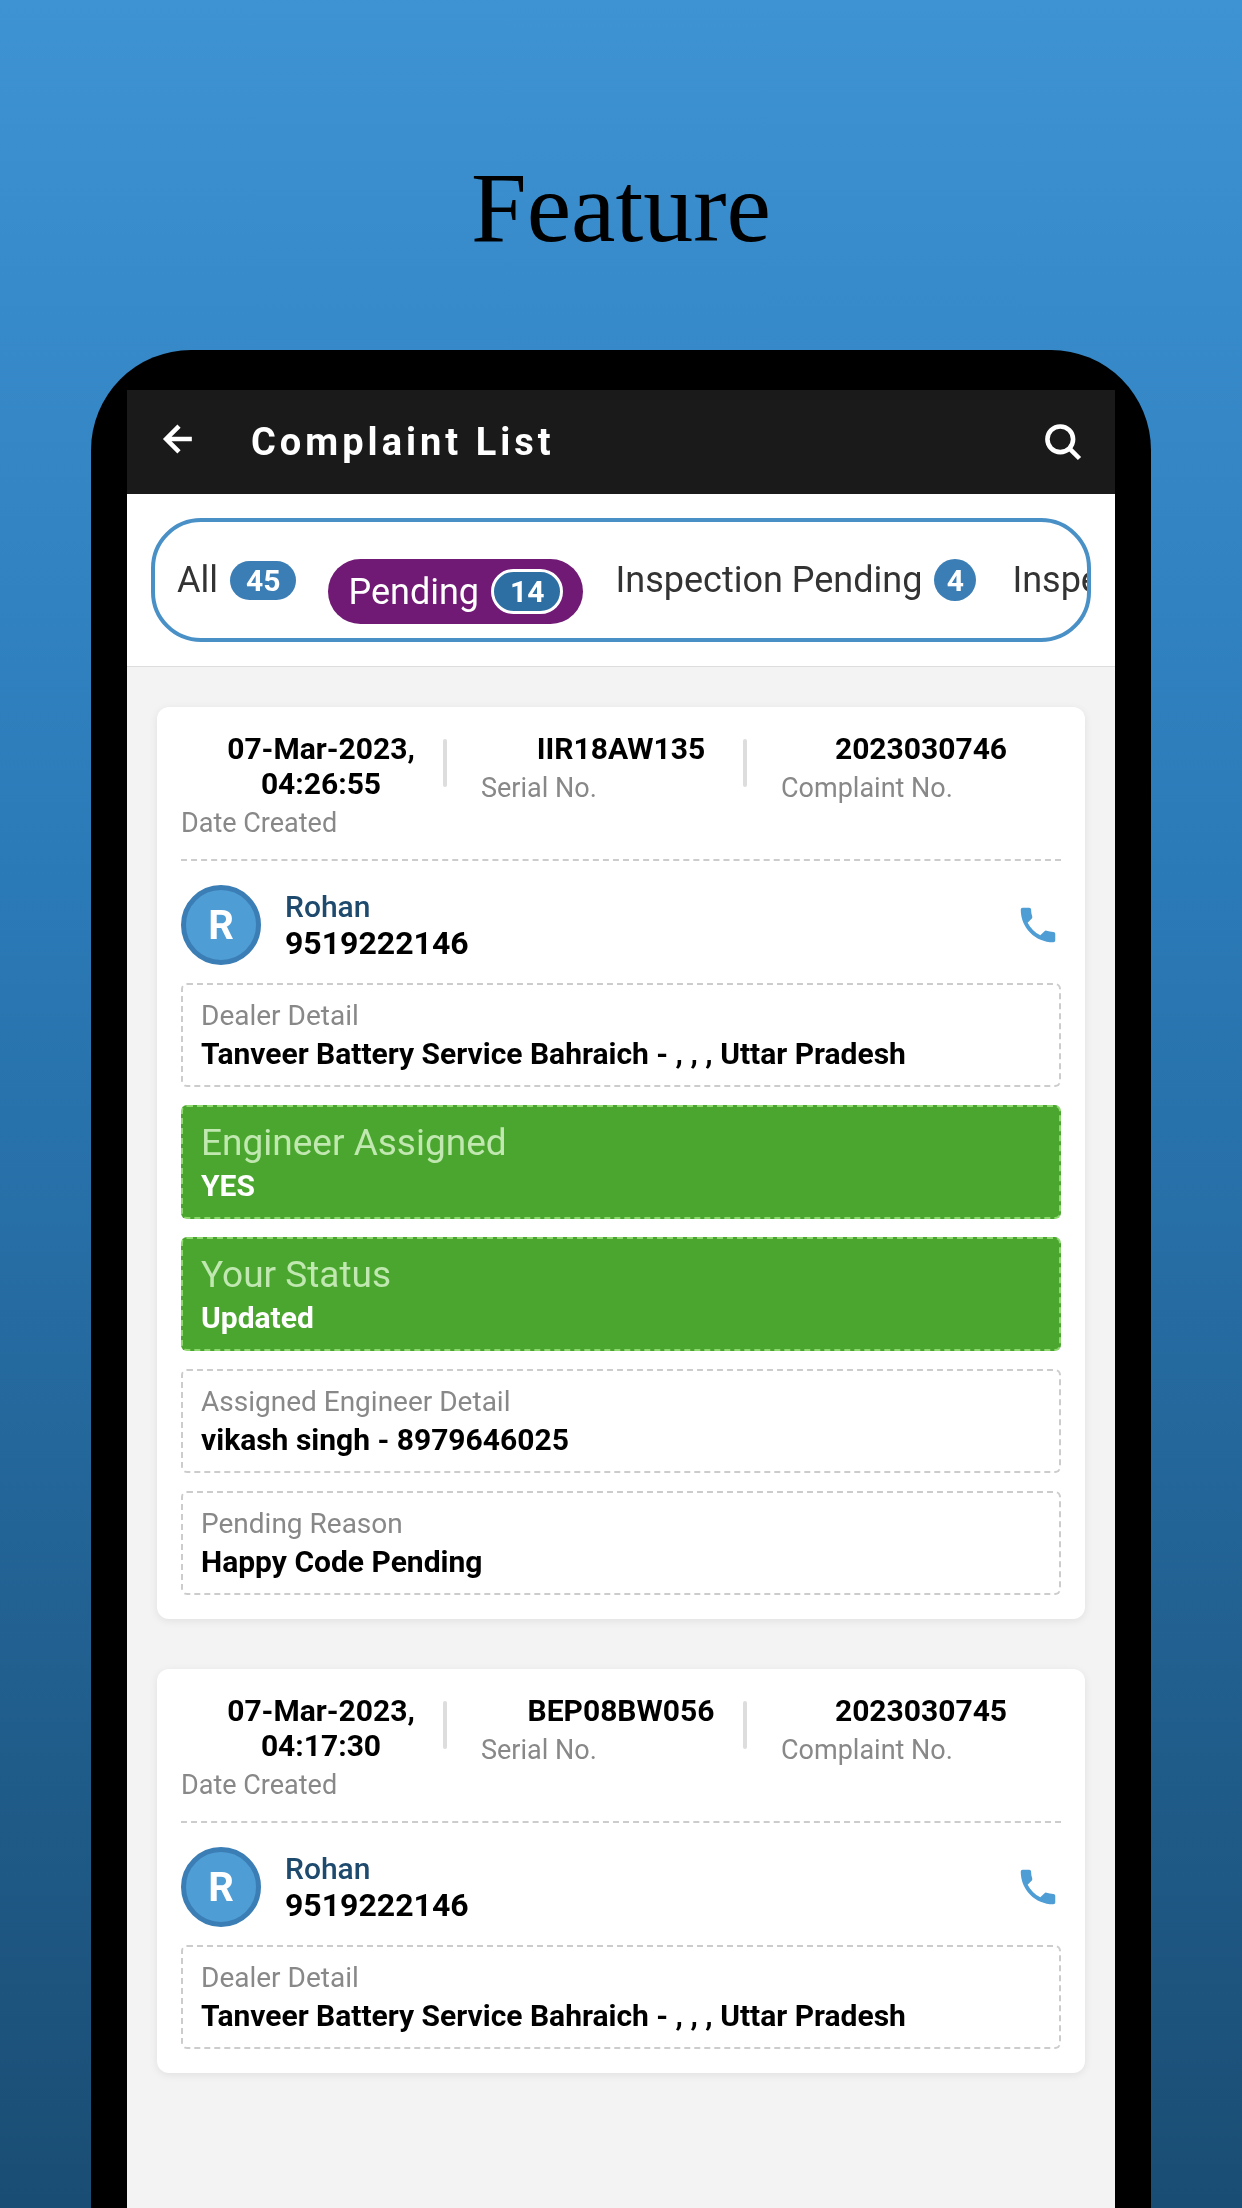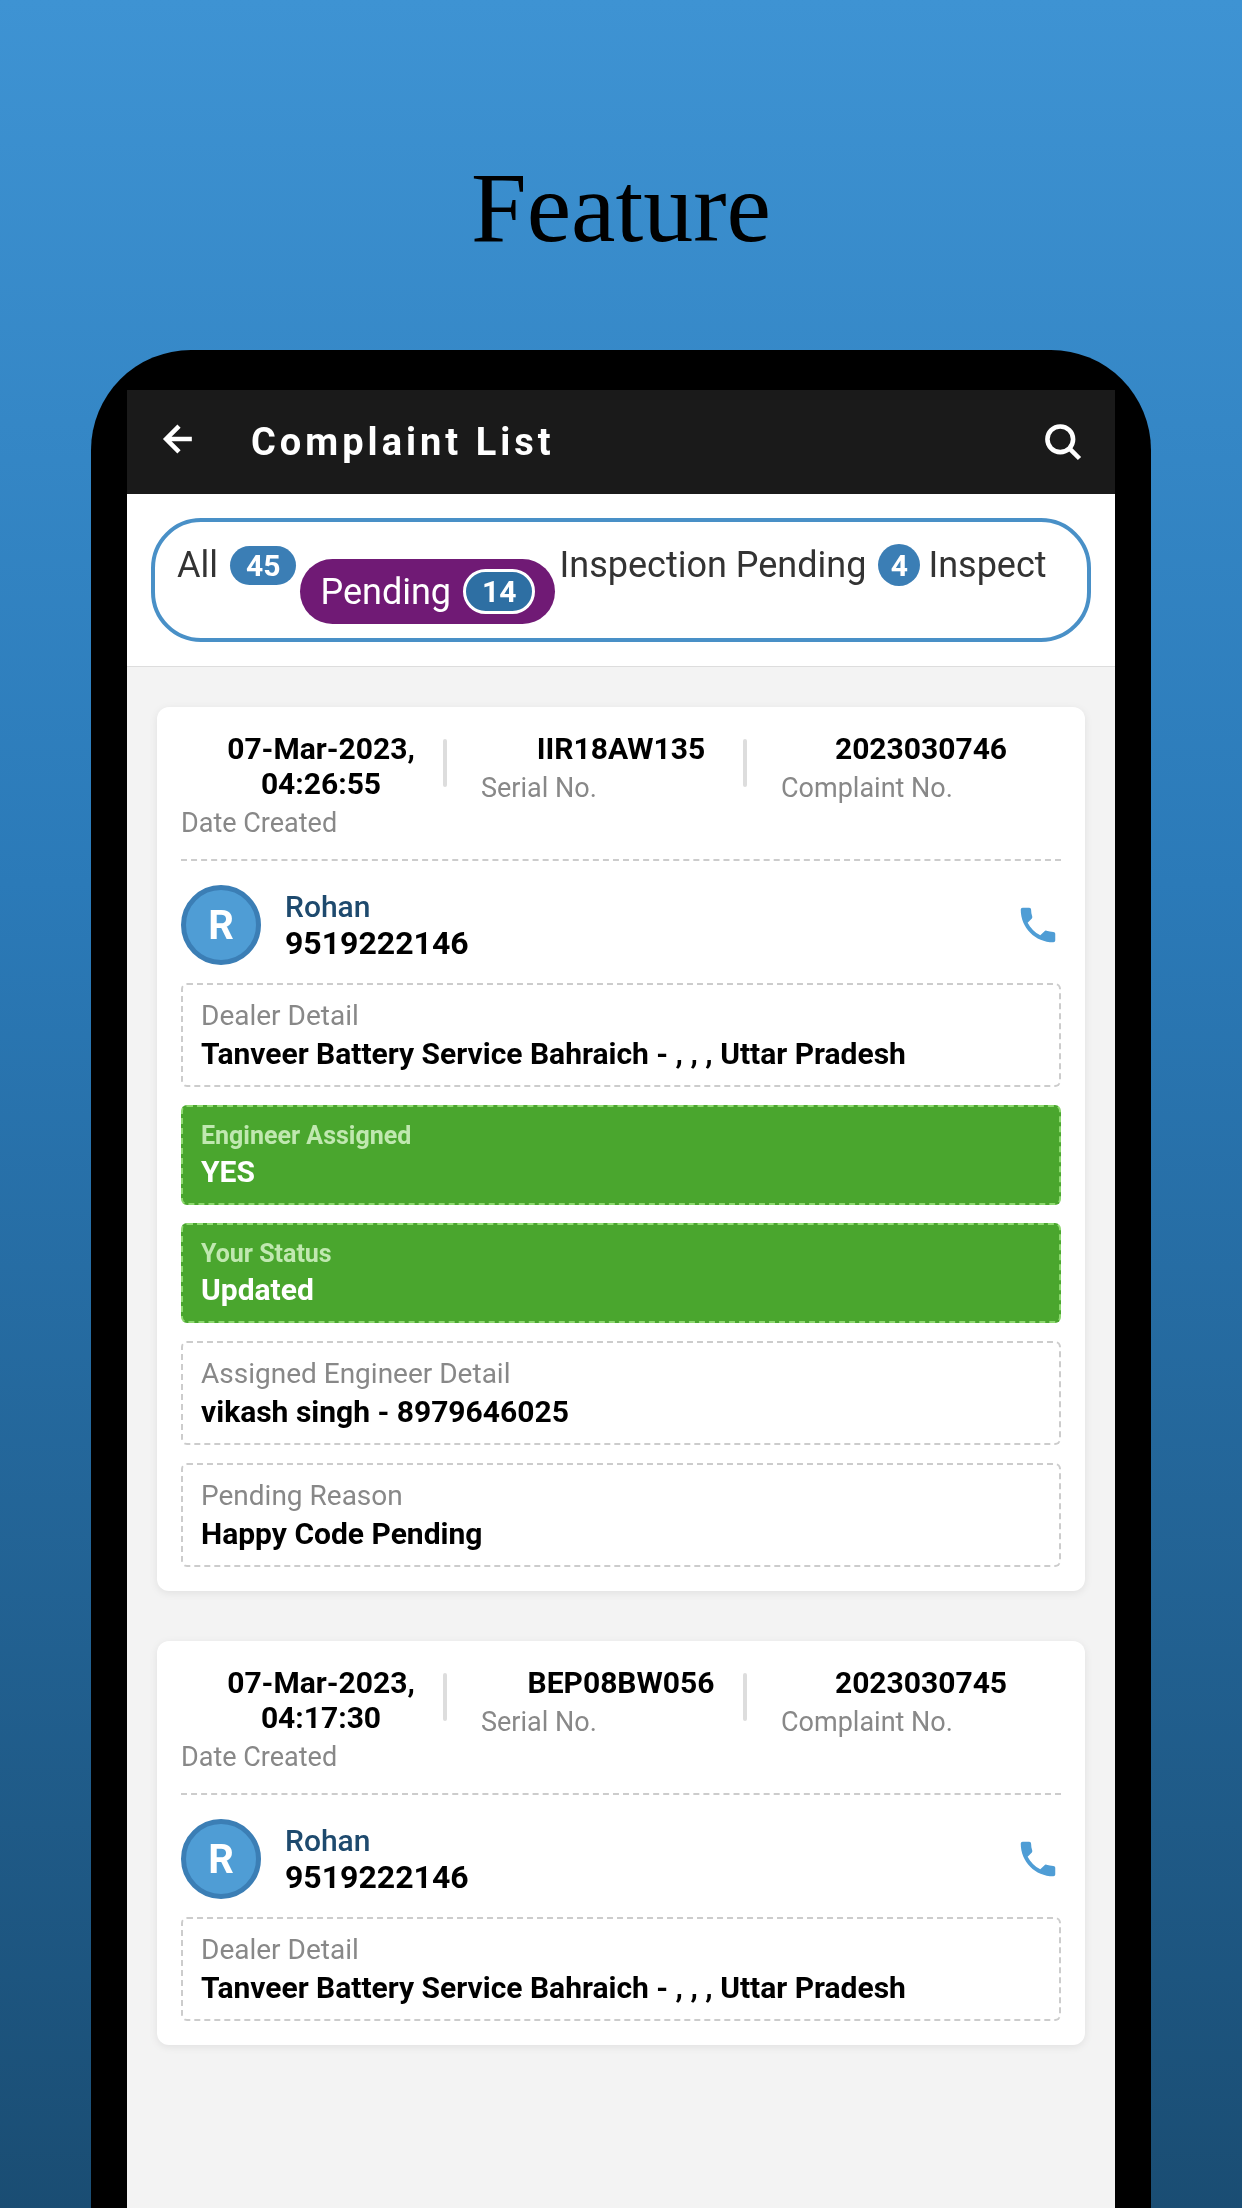--- a/index.html
+++ b/index.html
@@ -62,21 +62,22 @@
   width: 44px;
   height: 44px;
 }
 .filter-bar {
   background: #fff;
   padding: 24px 24px;
   border-bottom: 1px solid #ddd;
 }
 .filter-pills {
   display: flex;
-  align-items: flex-start;
+  align-items: center;
+  gap: 28px;
   border: 4px solid #4990c7;
   border-radius: 50px;
   padding: 14px 18px;
   overflow: hidden;
   white-space: nowrap;
   position: relative;
 }
 .filter-pill {
   display: flex;
   align-items: center;
@@ -220,24 +221,23 @@
   flex: 1;
   background: #4aa62e;
   border: 2px dashed #8dd96f;
   border-radius: 6px;
   padding: 14px 18px;
 }
 .status-box.full {
   width: 100%;
 }
 .status-label {
-  font-size: 25px;
+  font-size: 37px;
   color: #c0e8b0;
   margin-bottom: 4px;
-  font-weight: bold;
 }
 .status-value {
   font-size: 30px;
   font-weight: 700;
   color: #fff;
 }
 </style>
 </head>
 <body>
 

